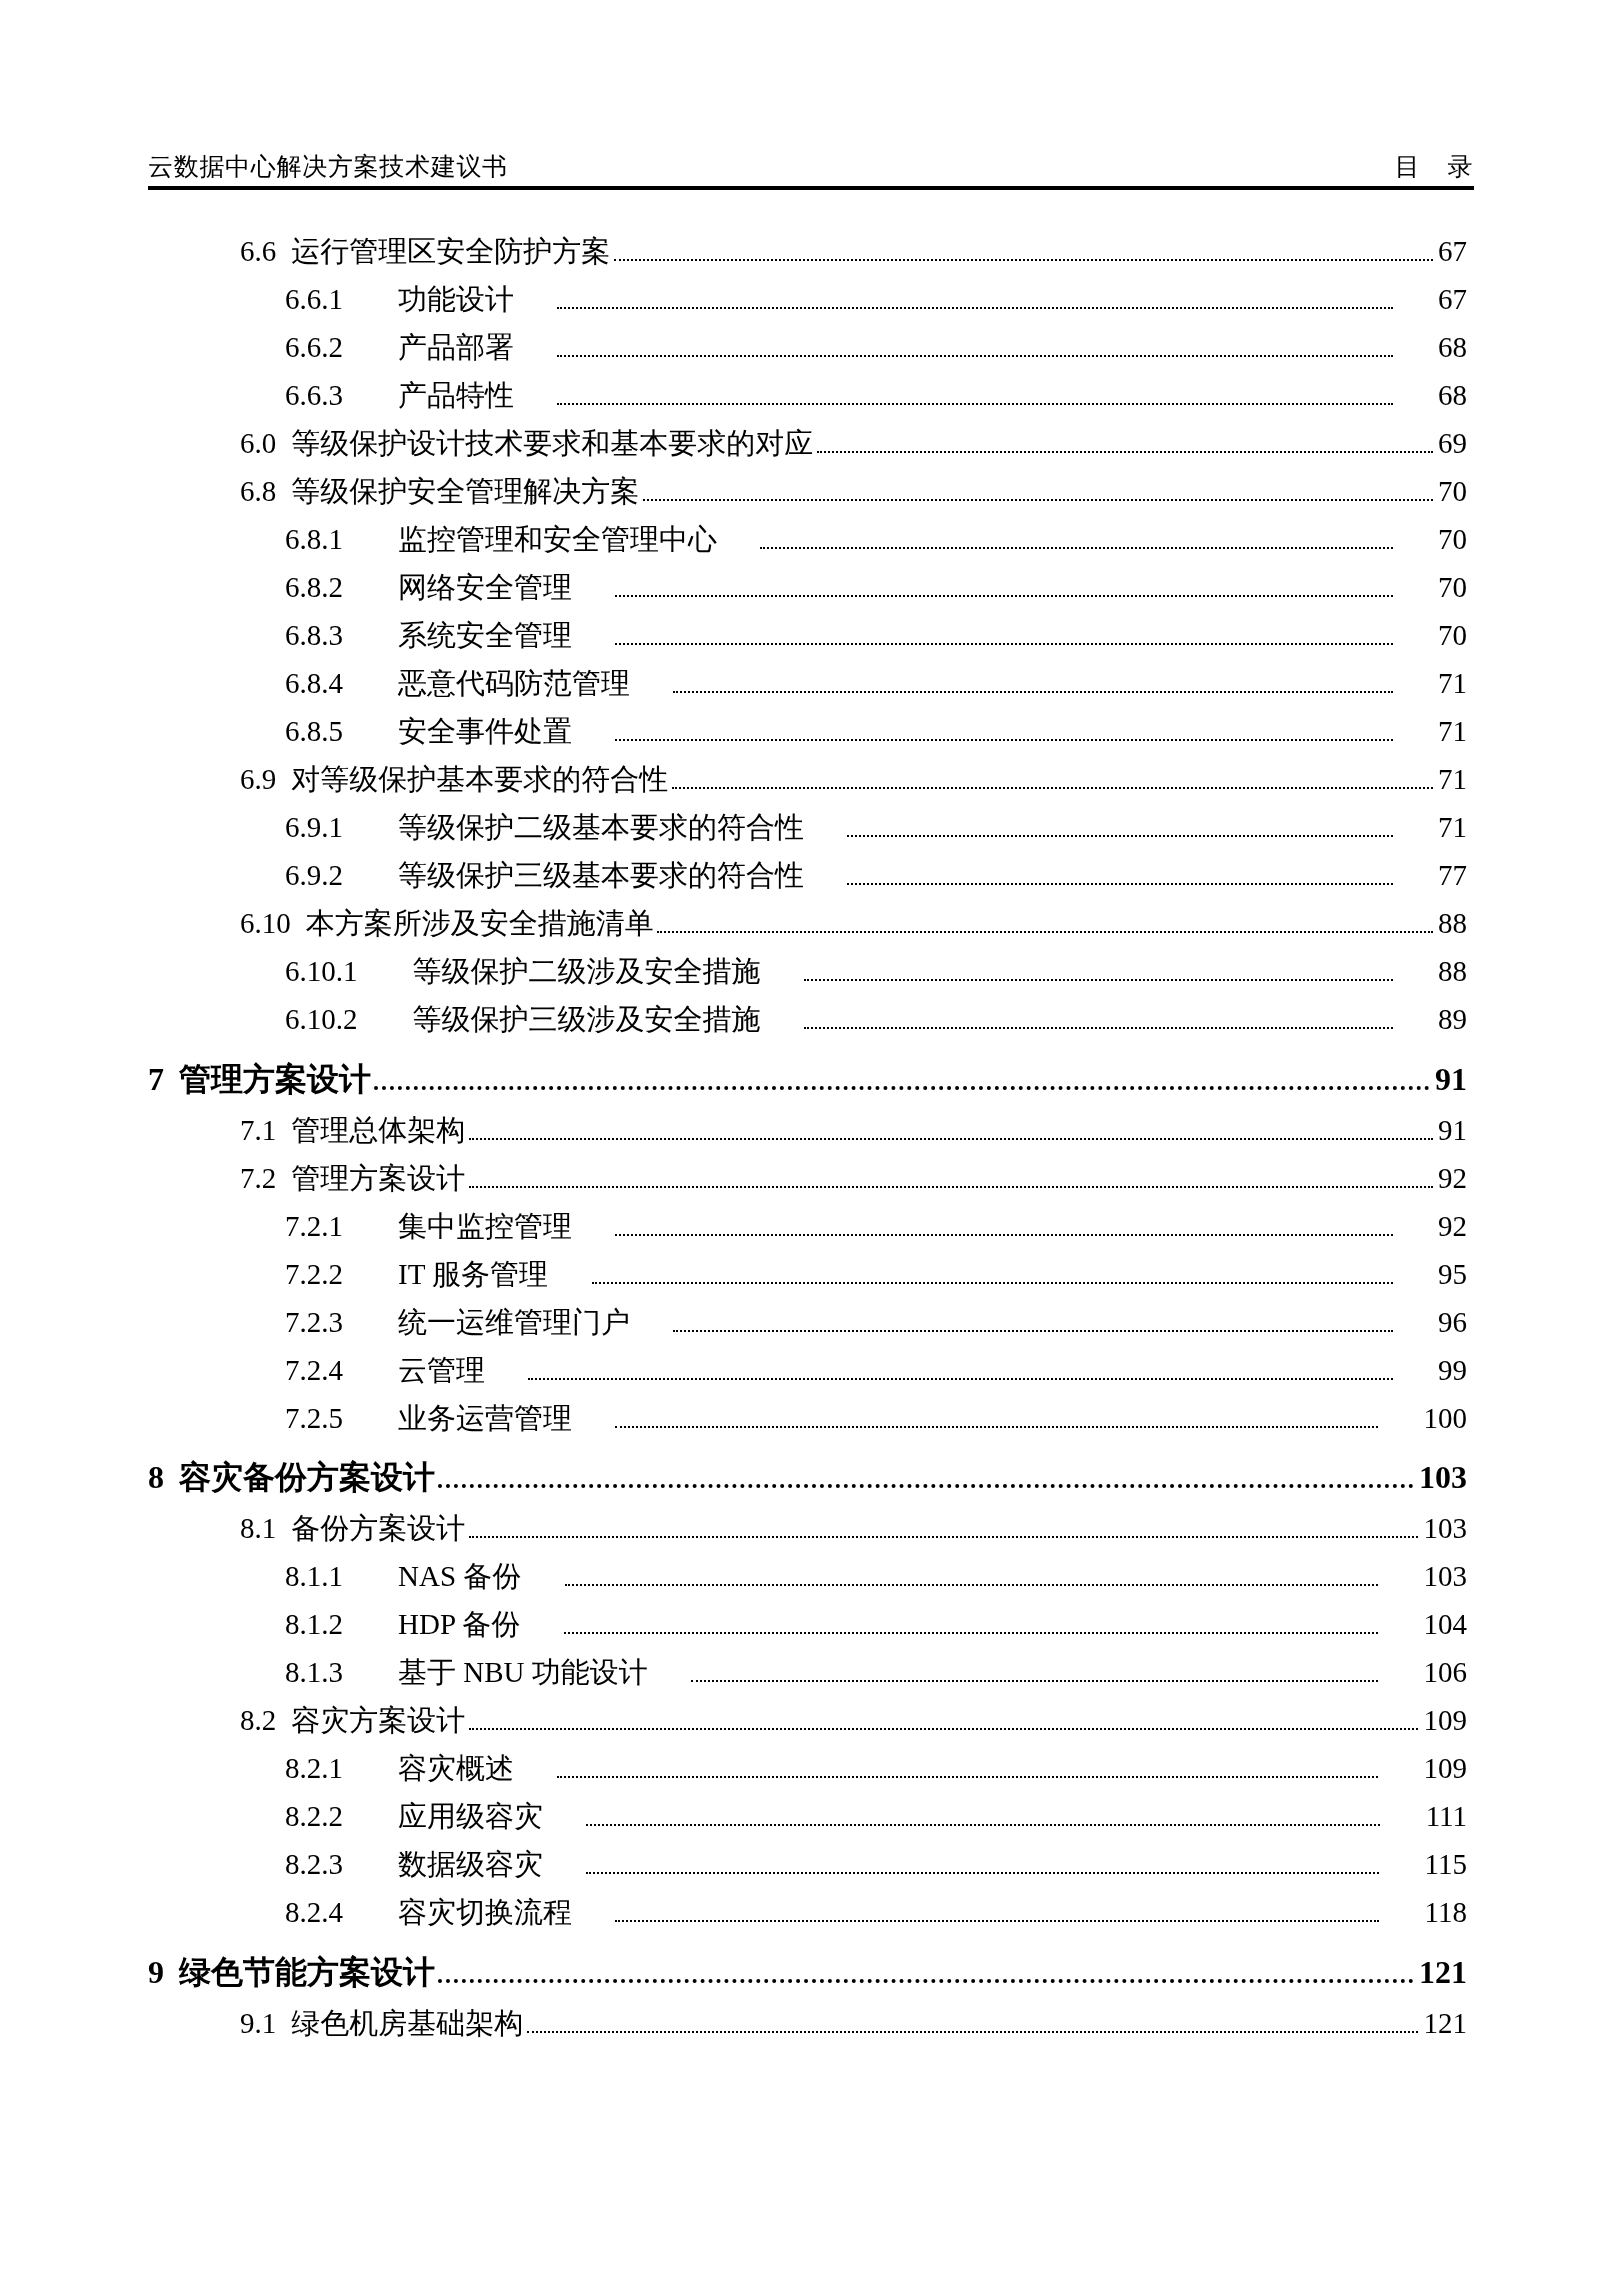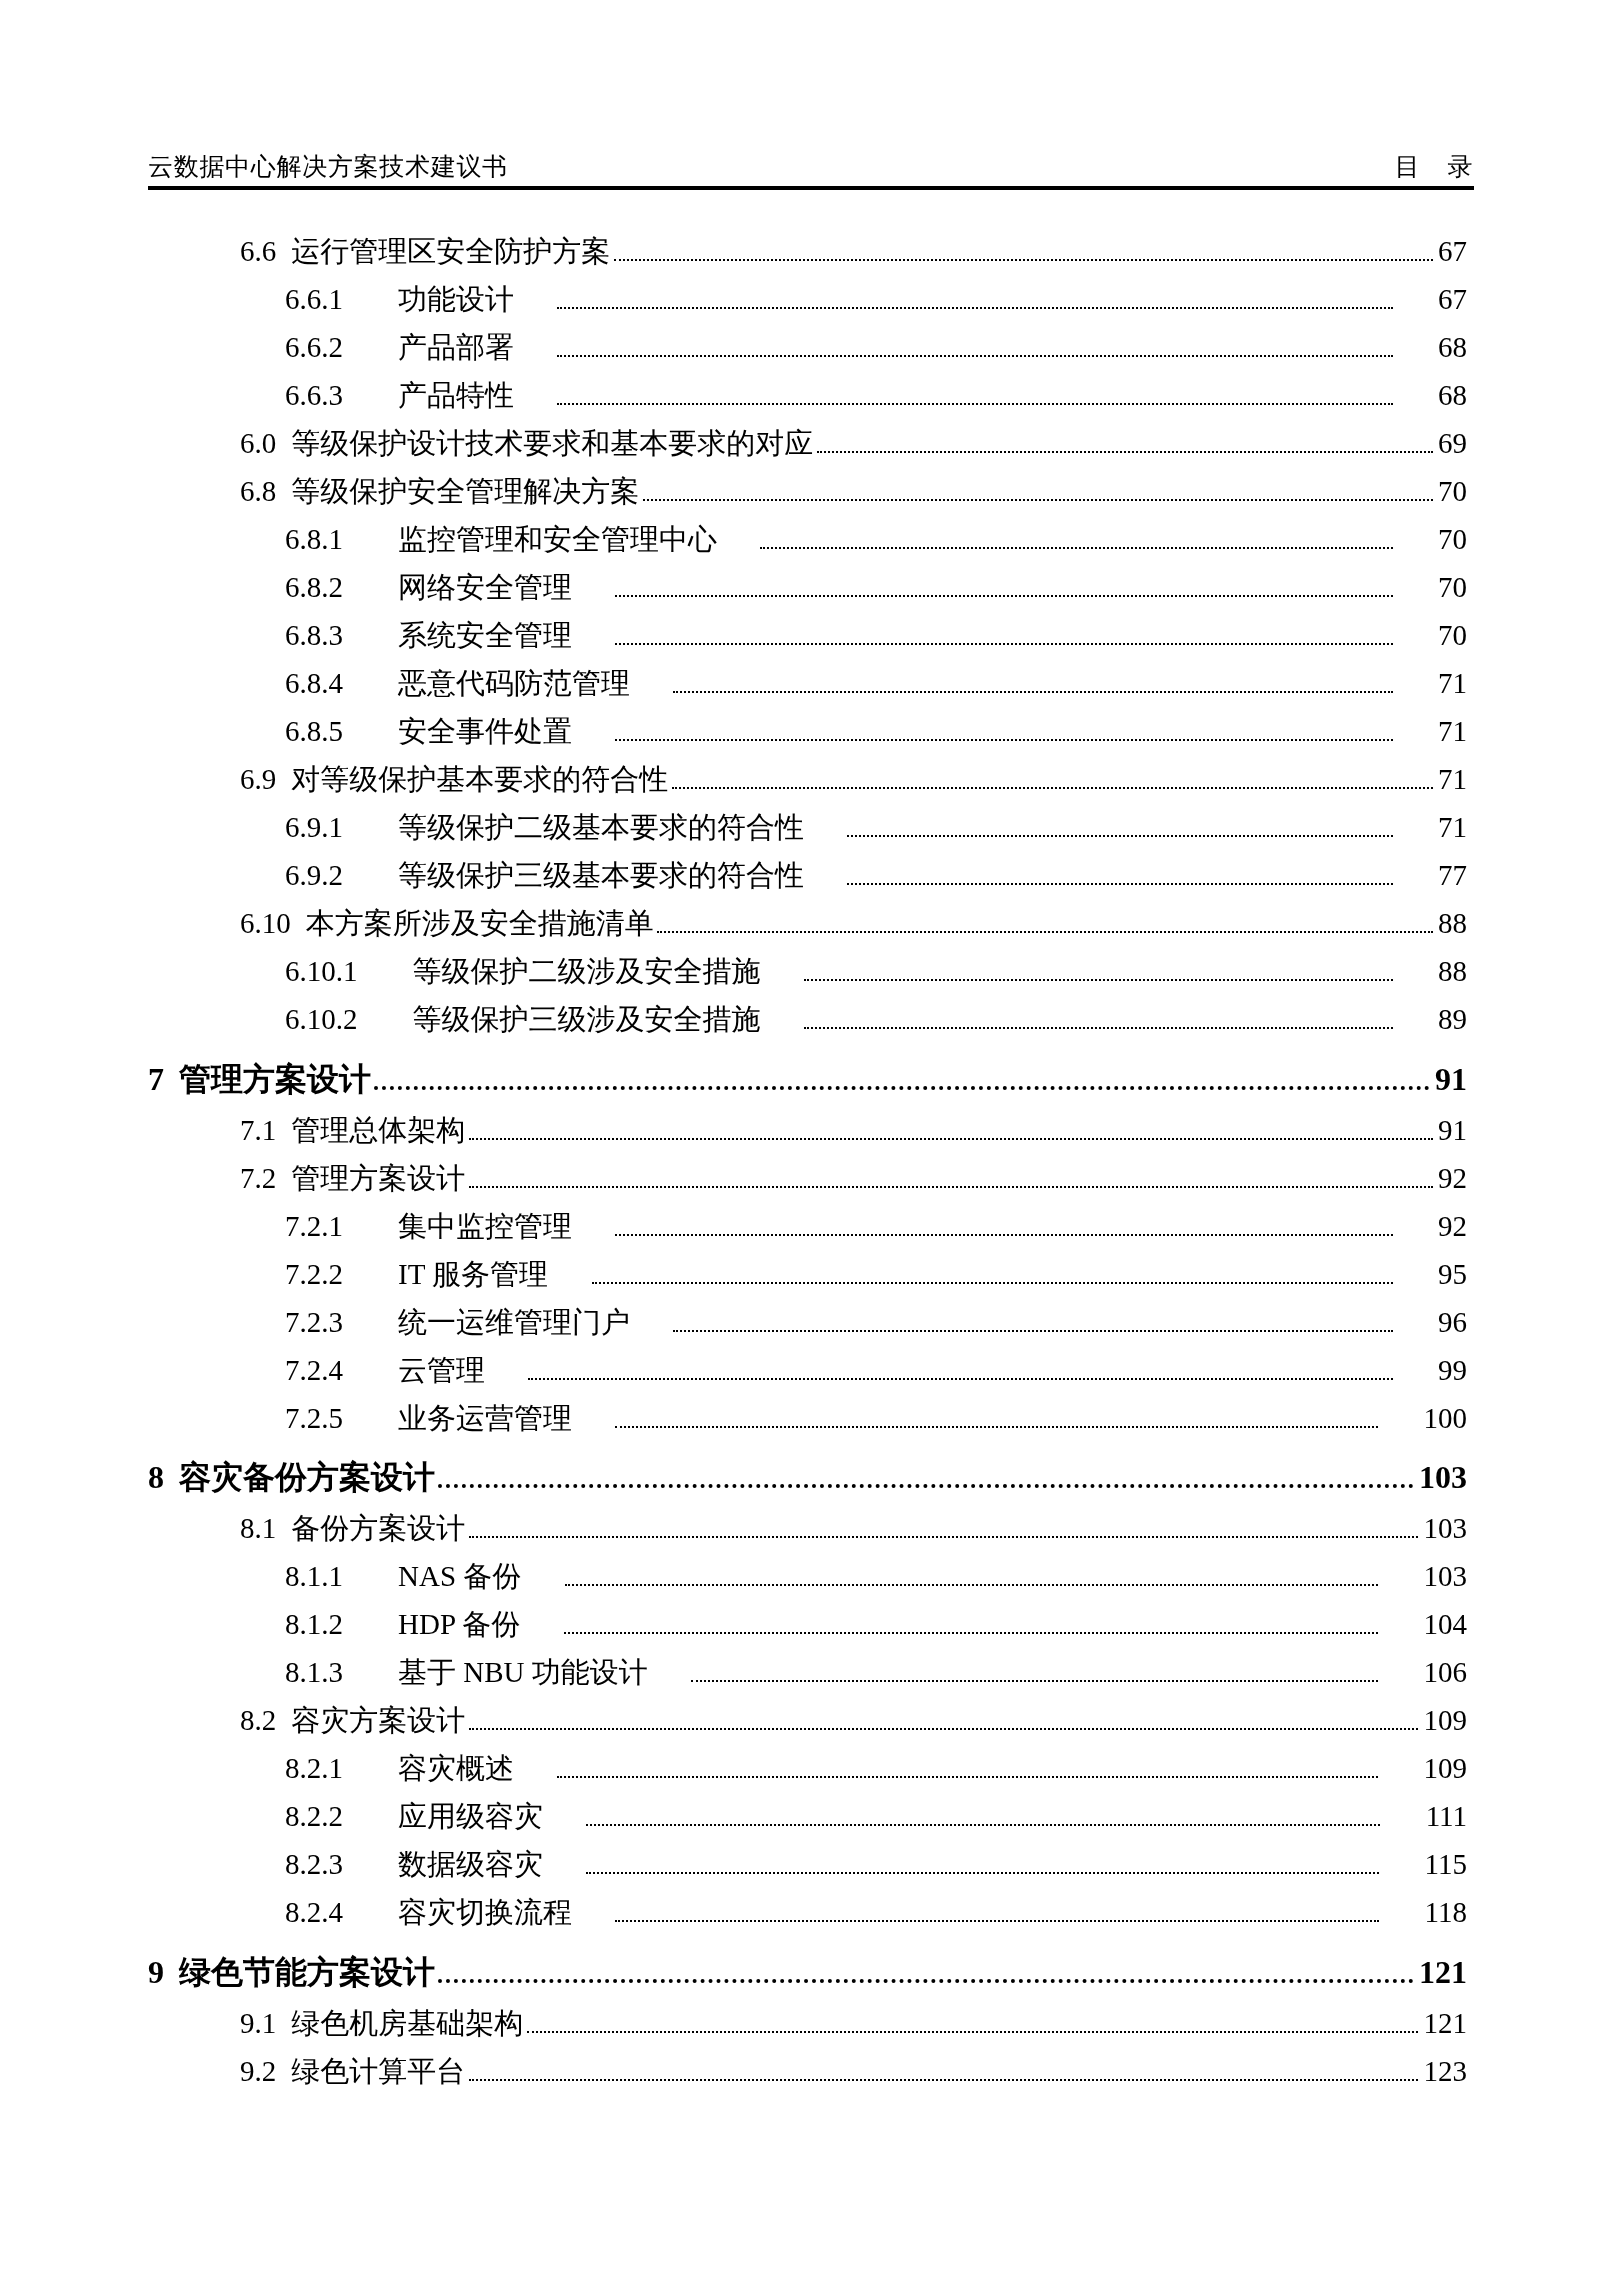--- a/index.html
+++ b/index.html
@@ -284,22 +284,16 @@
         <span class="title">绿色节能方案设计</span>
         <span class="leader"></span>
         <span class="pg">121</span>
       </div>
       <div class="toc-row lvl2">
         <span class="num">9.1</span>
         <span class="title">绿色机房基础架构</span>
         <span class="leader"></span>
         <span class="pg">121</span>
       </div>
-      <div class="toc-row lvl2">
-        <span class="num">9.2</span>
-        <span class="title">绿色计算平台</span>
-        <span class="leader"></span>
-        <span class="pg">123</span>
-      </div>
     </div>
 
 </div>
 
 
 </body></html>

